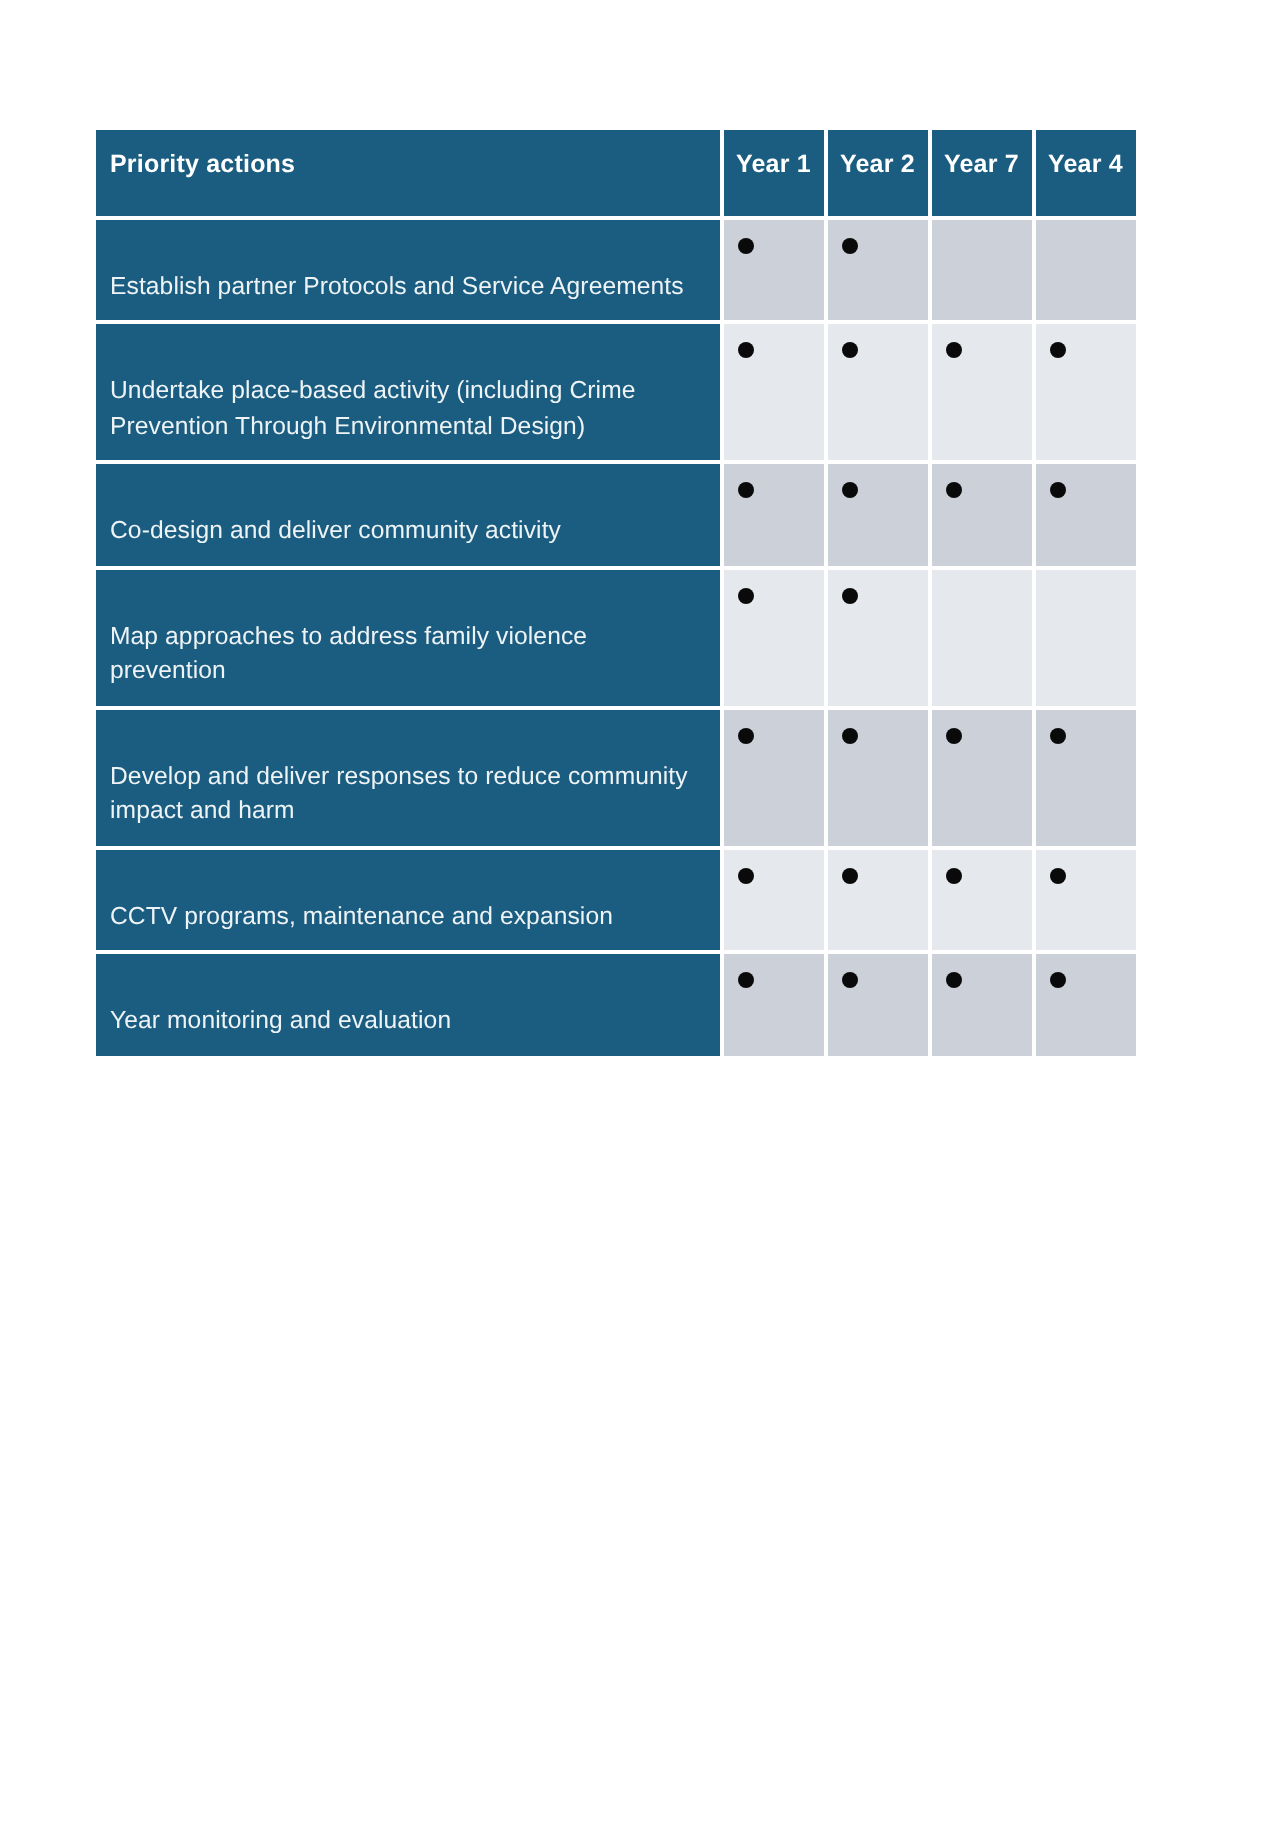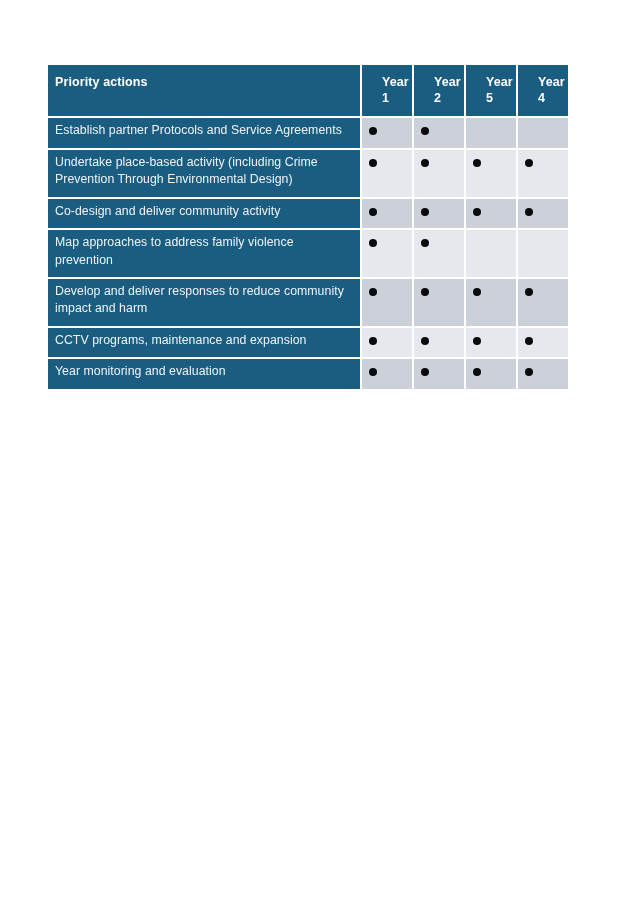--- a/index.html
+++ b/index.html
@@ -48,32 +48,32 @@
     font-size: 12.5px;
     font-weight: bold;
     text-align: left;
     vertical-align: top;
     padding: 10px 6px 10px 7px;
     height: 23px;
     letter-spacing: 0.1px;
     line-height: 1.25;
   }
   thead th.year-head {
-    padding-left: 20px;
+    padding-left: 6px;
   }
 
   
   tbody th.action-cell {
     background: #1a5d80;
     color: #eef3f6;
     font-size: 12.3px;
     font-weight: normal;
     text-align: left;
     vertical-align: top;
-    padding: 4px 8px 8px 7px;
+    padding: 25px 8px 8px 7px;
     line-height: 1.42;
     letter-spacing: 0.05px;
   }
 
   tbody td.year-cell {
     vertical-align: top;
     padding: 9px 6px 6px 7px;
     background: #ccd0d9;
   }
   tbody tr.alt td.year-cell {
@@ -102,21 +102,21 @@
         <col class="c-year">
         <col class="c-year">
         <col class="c-year">
         <col class="c-year">
       </colgroup>
       <thead>
         <tr>
           <th class="action-head">Priority actions</th>
           <th class="year-head">Year 1</th>
           <th class="year-head">Year 2</th>
-          <th class="year-head">Year 5</th>
+          <th class="year-head">Year 7</th>
           <th class="year-head">Year 4</th>
         </tr>
       </thead>
       <tbody id="table-body">
           <tr>
             <th class="action-cell">Establish partner Protocols and Service Agreements</th>
             <td class="year-cell">
               <span class="dot"></span>
             </td>
             <td class="year-cell">

